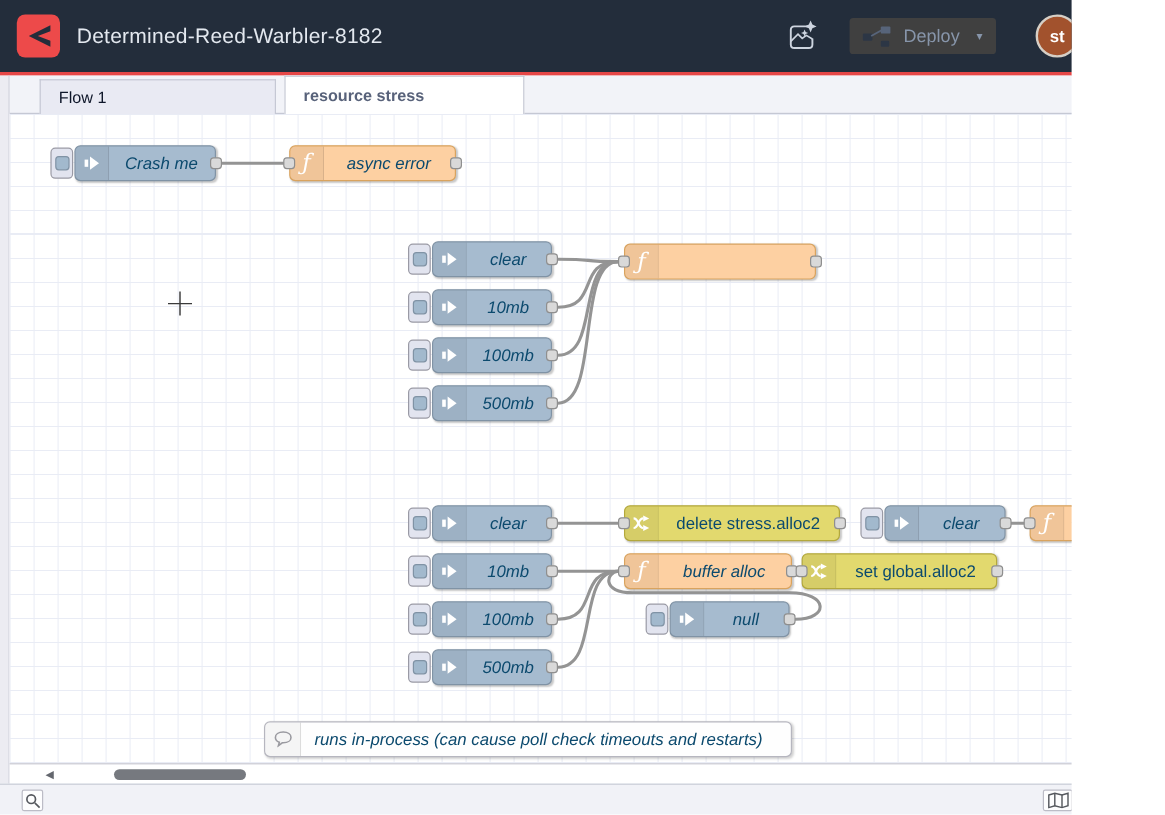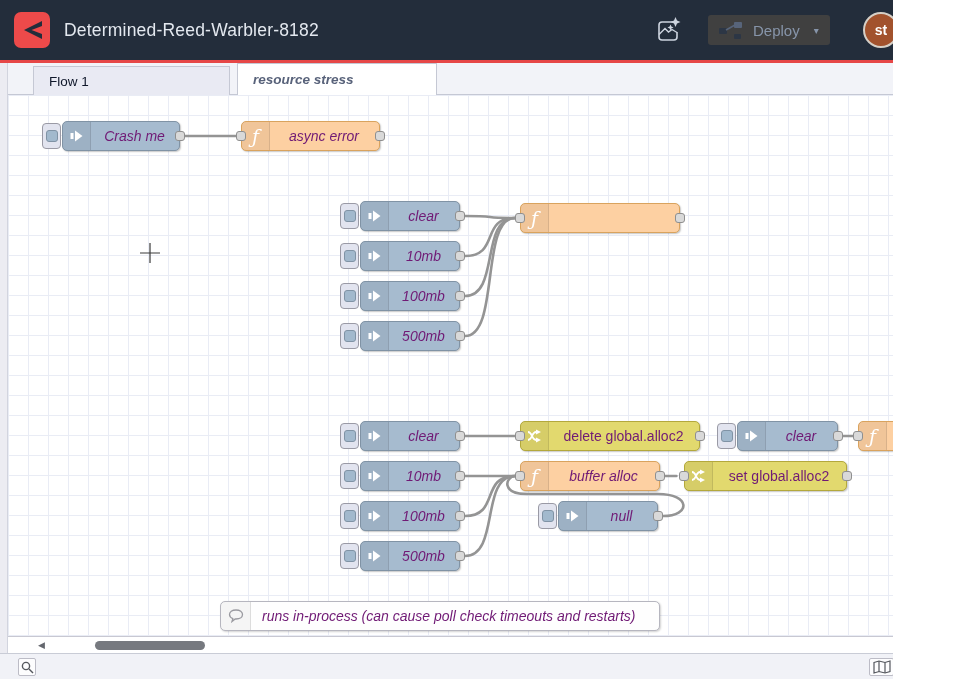--- a/index.html
+++ b/index.html
@@ -27,21 +27,21 @@
   #menu-btn .bar { width:28px; height:4px; border-radius:2px; background:#e9eef5; }
   #redline { position:absolute; left:0; top:60px; width:971px; height:3px; background:#e64747; }
 
   
   #tabbar { position:absolute; left:8px; top:63px; width:963px; height:32px; background:#f2f3f8;
     border-bottom:1px solid #c5c8d4; }
   .tab { position:absolute; font-size:13.5px; display:flex; align-items:center; padding-left:15px; }
   #tab-flow1 { left:25px; top:3px; width:197px; height:29px; background:#e9eaf3;
     border:1px solid #c5c8d4; border-bottom:none; color:#0f172a; }
   #tab-resource { left:229px; top:0px; width:200px; height:32px; background:#ffffff;
-    border:1px solid #c5c8d4; border-bottom:none; color:#58627a; font-weight:bold;font-style:italic; }
+    border:1px solid #c5c8d4; border-bottom:none; color:#58627a; font-weight:bold; }
   #tab-add { position:absolute; left:895px; top:2px; width:28px; height:28px; color:#7a828f;
     font-size:18px; font-weight:bold; display:flex; align-items:center; justify-content:center; cursor:pointer; }
   #tab-menu { position:absolute; left:930px; top:2px; width:26px; height:28px; color:#7a828f;
     font-size:10px; display:flex; align-items:center; justify-content:center; cursor:pointer; }
 
   
   #left-strip { position:absolute; left:0; top:63px; width:8px; height:590px; background:#ececf2;
     border-right:1px solid #d2d4de; }
 
   
@@ -58,21 +58,21 @@
   .t-inject   { background:#a6bbcf; border-color:#8093a5; }
   .t-function { background:#fdd0a2; border-color:#d9a35e; }
   .t-change   { background:#e2d96e; border-color:#b3a83c; }
   .t-comment  { background:#fefefe; border-color:#b6b6bf; box-shadow:1px 1px 2px rgba(0,0,0,.18); }
   .nicon { position:absolute; left:0; top:0; bottom:0; width:28px; background:rgba(0,0,0,.05);
     border-right:1px solid rgba(0,0,0,.1); display:flex; align-items:center; justify-content:center;
     border-radius:3.5px 0 0 3.5px; }
   .t-comment .nicon { width:30px; background:rgba(0,0,0,.035); }
   .ficon { font-family:"DejaVu Serif", serif; font-style:italic; font-size:19px; color:#fff; line-height:1; }
   .nlabel { position:absolute; left:29px; right:2px; top:0; bottom:0; display:flex; align-items:center;
-    justify-content:center; font-size:14px; color:#701a75; font-style:italic; white-space:nowrap; overflow:hidden; }
+    justify-content:center; font-size:14px; color:#0c4a6e; font-style:italic; white-space:nowrap; overflow:hidden; }
   .t-change .nlabel { font-style:normal; }
   .t-comment .nlabel { left:31px; justify-content:flex-start; padding-left:10px; }
   .port { position:absolute; top:9px; width:10px; height:10px; background:#d9d9d9;
     border:1px solid #8f8f8f; border-radius:3px; }
   .port.in { left:-6px; } .port.out { right:-6px; }
   .inj-btn { position:absolute; left:-21px; top:1px; width:19px; height:26px; background:#e2e4ef;
     border:1px solid #9a9aa5; border-radius:4px; display:flex; align-items:center; justify-content:center; }
   .inj-btn-in { width:12px; height:12px; background:#a2b9cd; border:1px solid #8093a5; border-radius:3px; }
   #crosshair { position:absolute; left:131px; top:147px; }
 
@@ -302,33 +302,33 @@
         </div>
         <div class="node t-change" style="left: 512px; top: 326px; width: 180px;">
           <div class="nicon">
             <svg width="15" height="14" viewBox="0 0 15 14">
               <path d="M1 11 C5.5 11 4.5 3 9 3" stroke="#fff" stroke-width="1.8" fill="none"></path>
               <path d="M1 3 C5.5 3 4.5 11 9 11" stroke="#fff" stroke-width="1.8" fill="none"></path>
               <path d="M9 0.5 L14 3 L9 5.5 Z" fill="#fff"></path>
               <path d="M9 8.5 L14 11 L9 13.5 Z" fill="#fff"></path>
             </svg>
           </div>
-          <span class="nlabel">delete global.alloc2</span>
+          <span class="nlabel">delete stress.alloc2</span>
           <div class="port in"></div>
           <div class="port out"></div>
         </div>
         <div class="node t-function" style="left: 512px; top: 366px; width: 140px;">
           <div class="nicon">
             <span class="ficon">ƒ</span>
           </div>
           <span class="nlabel">buffer alloc</span>
           <div class="port in"></div>
           <div class="port out"></div>
         </div>
-        <div class="node t-change" style="left: 676px; top: 366px; width: 163px;">
+        <div class="node t-change" style="left: 660px; top: 366px; width: 163px;">
           <div class="nicon">
             <svg width="15" height="14" viewBox="0 0 15 14">
               <path d="M1 11 C5.5 11 4.5 3 9 3" stroke="#fff" stroke-width="1.8" fill="none"></path>
               <path d="M1 3 C5.5 3 4.5 11 9 11" stroke="#fff" stroke-width="1.8" fill="none"></path>
               <path d="M9 0.5 L14 3 L9 5.5 Z" fill="#fff"></path>
               <path d="M9 8.5 L14 11 L9 13.5 Z" fill="#fff"></path>
             </svg>
           </div>
           <span class="nlabel">set global.alloc2</span>
           <div class="port in"></div>

